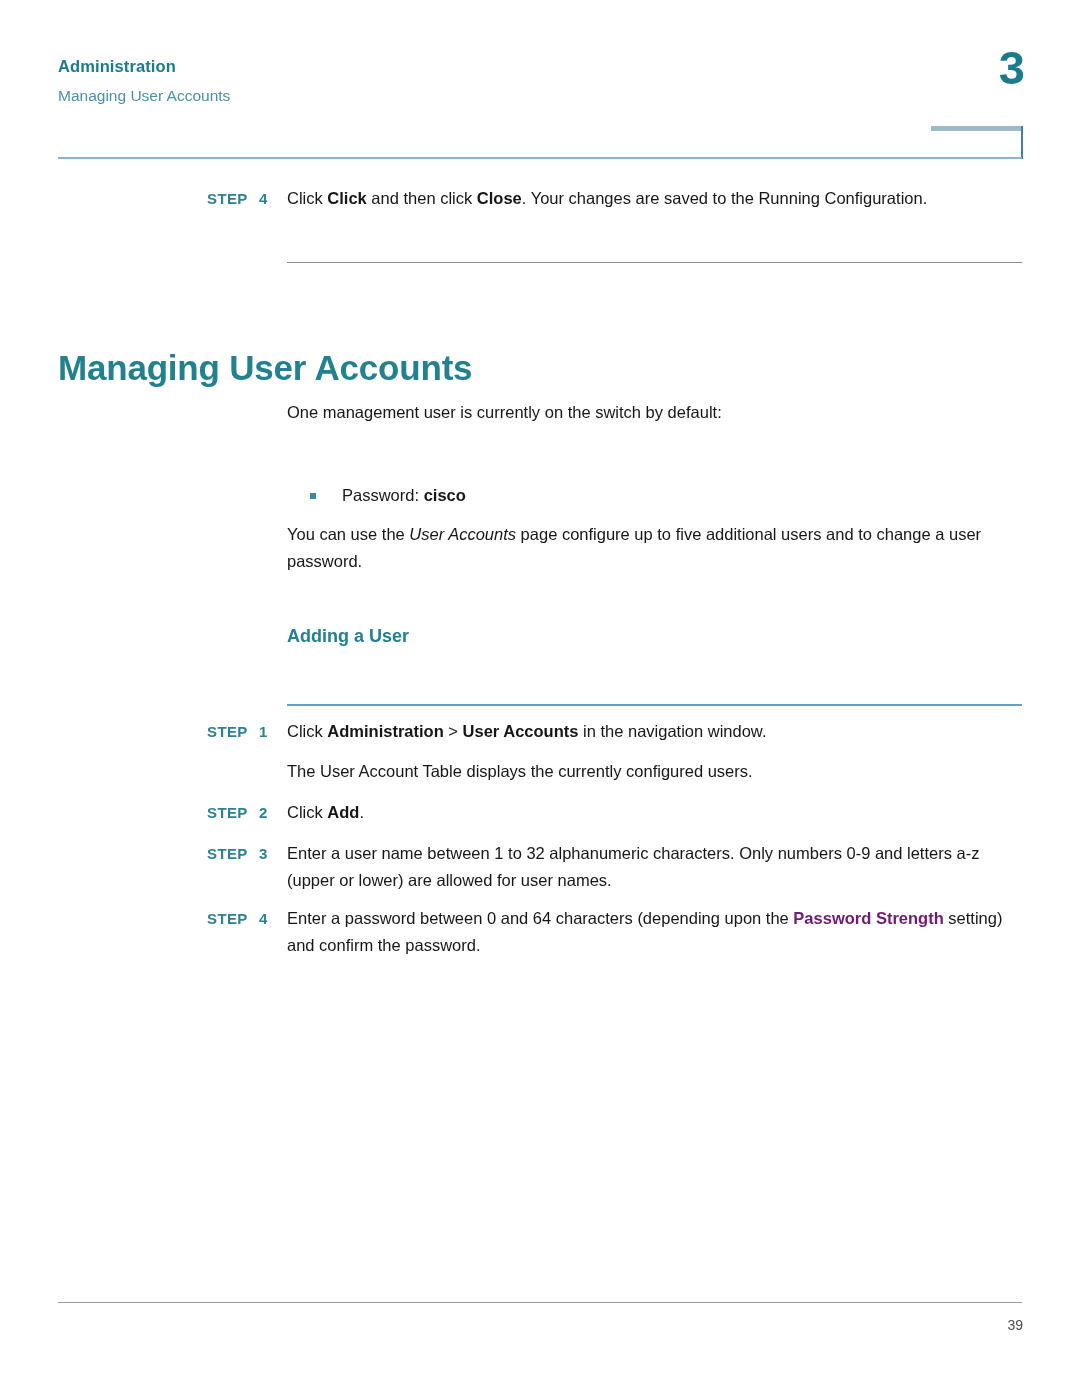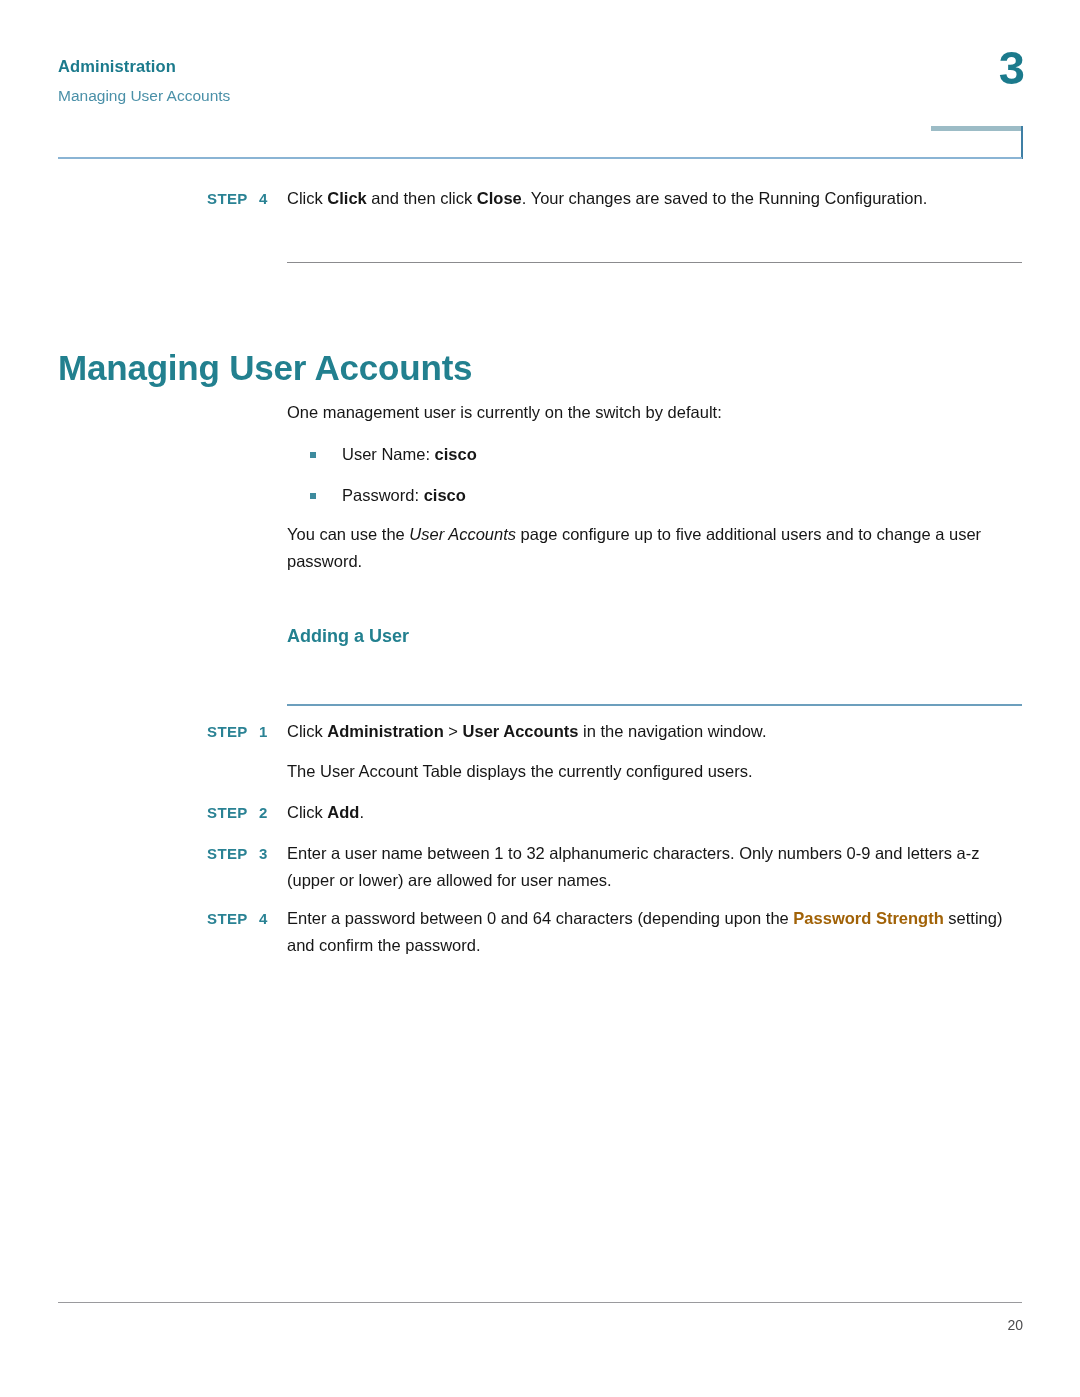--- a/index.html
+++ b/index.html
@@ -112,21 +112,21 @@
     position: absolute;
     left: 287px;
     width: 735px;
     font-size: 16.5px;
     color: #161616;
     line-height: 27px;
   }
   b, strong { font-weight: bold; }
   i, em { font-style: italic; }
   .teal-link {
-    color: #a16207;
+    color: #701a75;
     font-weight: bold;
   }
 
   
   .rule-gray {
     position: absolute;
     left: 287px;
     width: 735px;
     height: 1px;
     background: #8b8b8e;
@@ -224,24 +224,20 @@
     <span class="step-num">4</span>
     <span class="step-text"><span>Click </span><b>Click</b><span> and then click </span><b>Close</b><span>. Your changes are saved to the Running Configuration.</span></span>
   </div>
 
   <div class="rule-gray" style="top:262px;"></div>
 
   <h1 class="h1-title">Managing User Accounts</h1>
 
   <div class="para" style="top:399px;">One management user is currently on the switch by default:</div>
 
-  <div class="bullet-item" style="top:441px;">
-    <span class="bullet-mark"></span>
-    <span>User Name: </span><b>cisco</b>
-  </div>
   <div class="bullet-item" style="top:482px;">
     <span class="bullet-mark"></span>
     <span>Password: </span><b>cisco</b>
   </div>
 
   <div class="para" style="top:521px;"><span>You can use the </span><i>User Accounts</i><span> page configure up to five additional users and to change a user password.</span></div>
 
   <h2 class="h2-title">Adding a User</h2>
 
 
@@ -267,15 +263,15 @@
     <span class="step-text">Enter a user name between 1 to 32 alphanumeric characters. Only numbers 0-9 and letters a-z (upper or lower) are allowed for user names.</span>
   </div>
 
   <div class="step-row" style="top:905px;">
     <span class="step-label">STEP</span>
     <span class="step-num">4</span>
     <span class="step-text"><span>Enter a password between 0 and 64 characters (depending upon the </span><span class="teal-link">Password Strength</span><span> setting) and confirm the password.</span></span>
   </div>
 
   <div class="footer-rule"></div>
-  <div class="footer-page">20</div>
+  <div class="footer-page">39</div>
 
 </div>
 
 </body></html>

